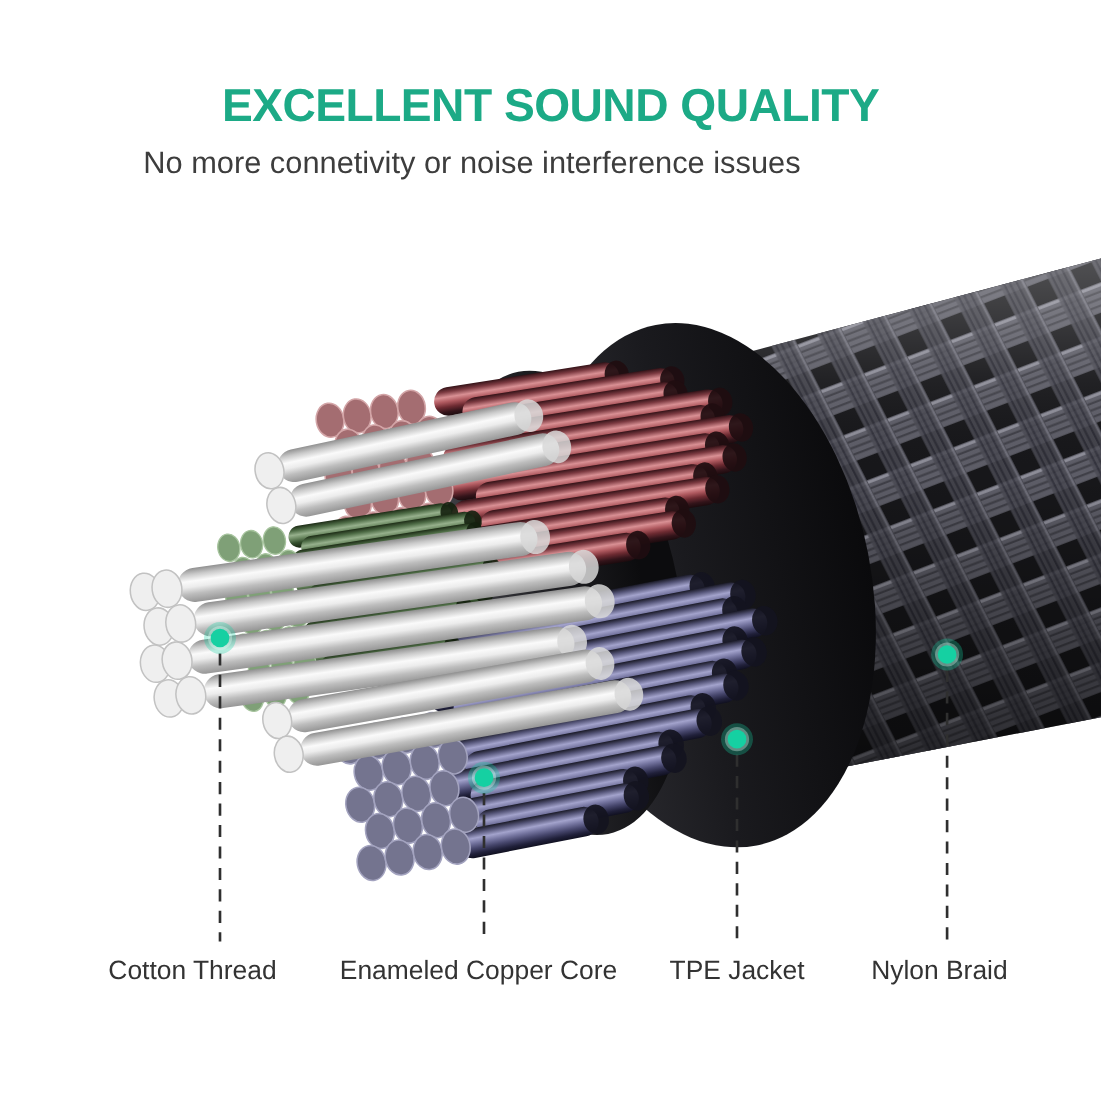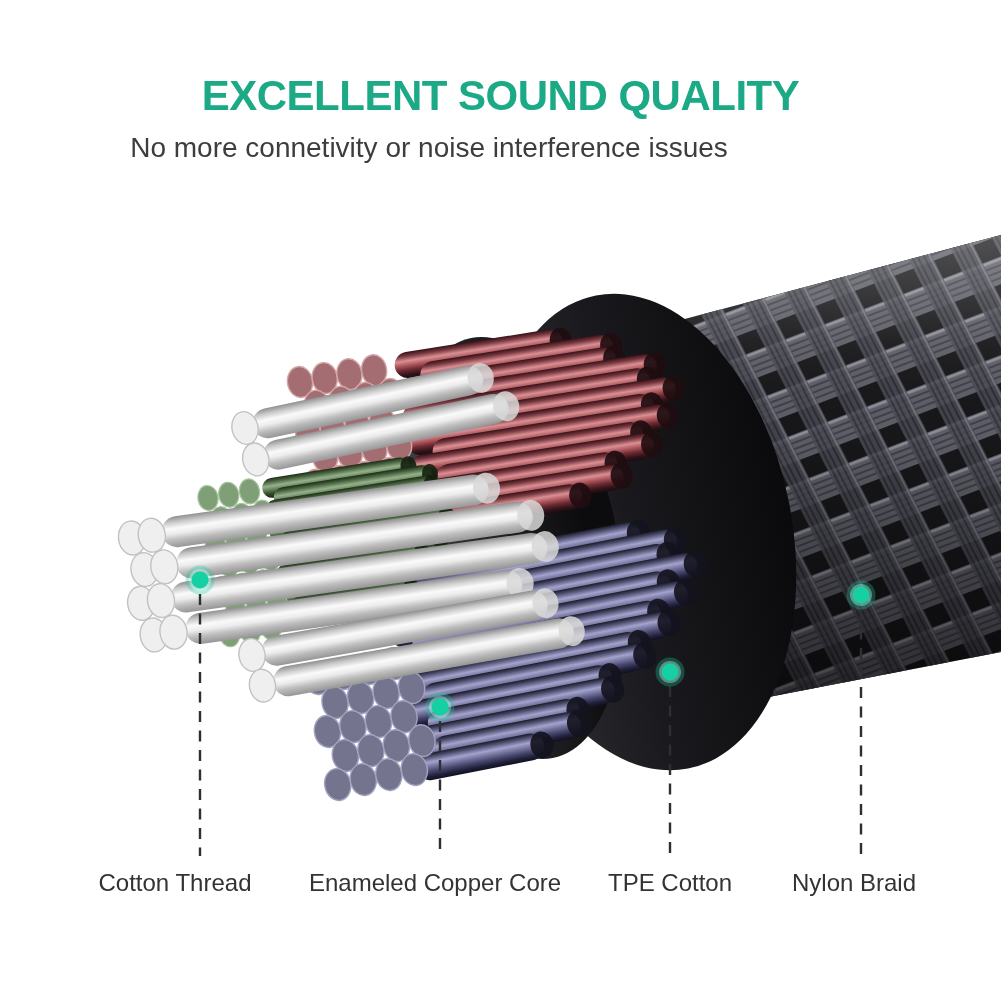--- a/index.html
+++ b/index.html
@@ -342,15 +342,15 @@
     </g>
     <g transform="translate(861 595)">
       <circle class="dot-halo" r="14.5"></circle>
         <circle class="dot-mid" r="11"></circle>
         <circle class="dot-core" r="8.5"></circle>
     </g>
   </svg>
 
   <div class="callout-label" style="left:435px">Enameled Copper Core</div>
   <div class="callout-label" style="left:175px">Cotton Thread</div>
-  <div class="callout-label" style="left:670px">TPE Cotton</div>
+  <div class="callout-label" style="left:670px">TPE Jacket</div>
   <div class="callout-label" style="left:854px">Nylon Braid</div>
 </div>
 
 </body></html>

